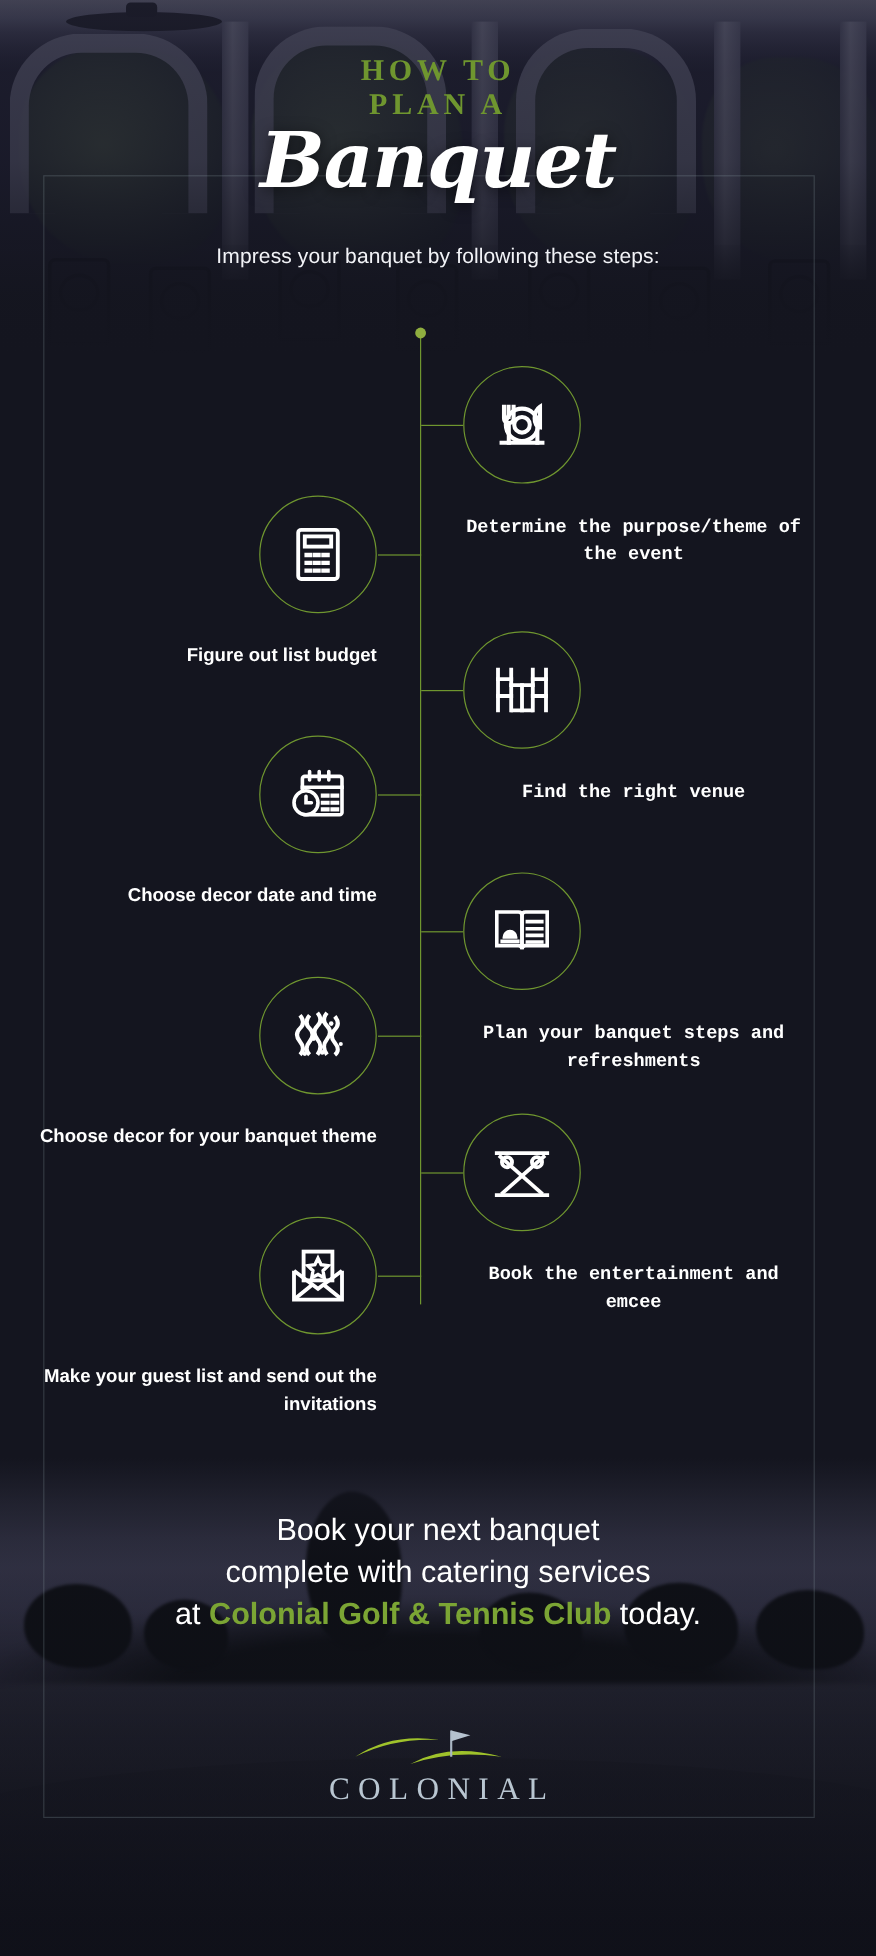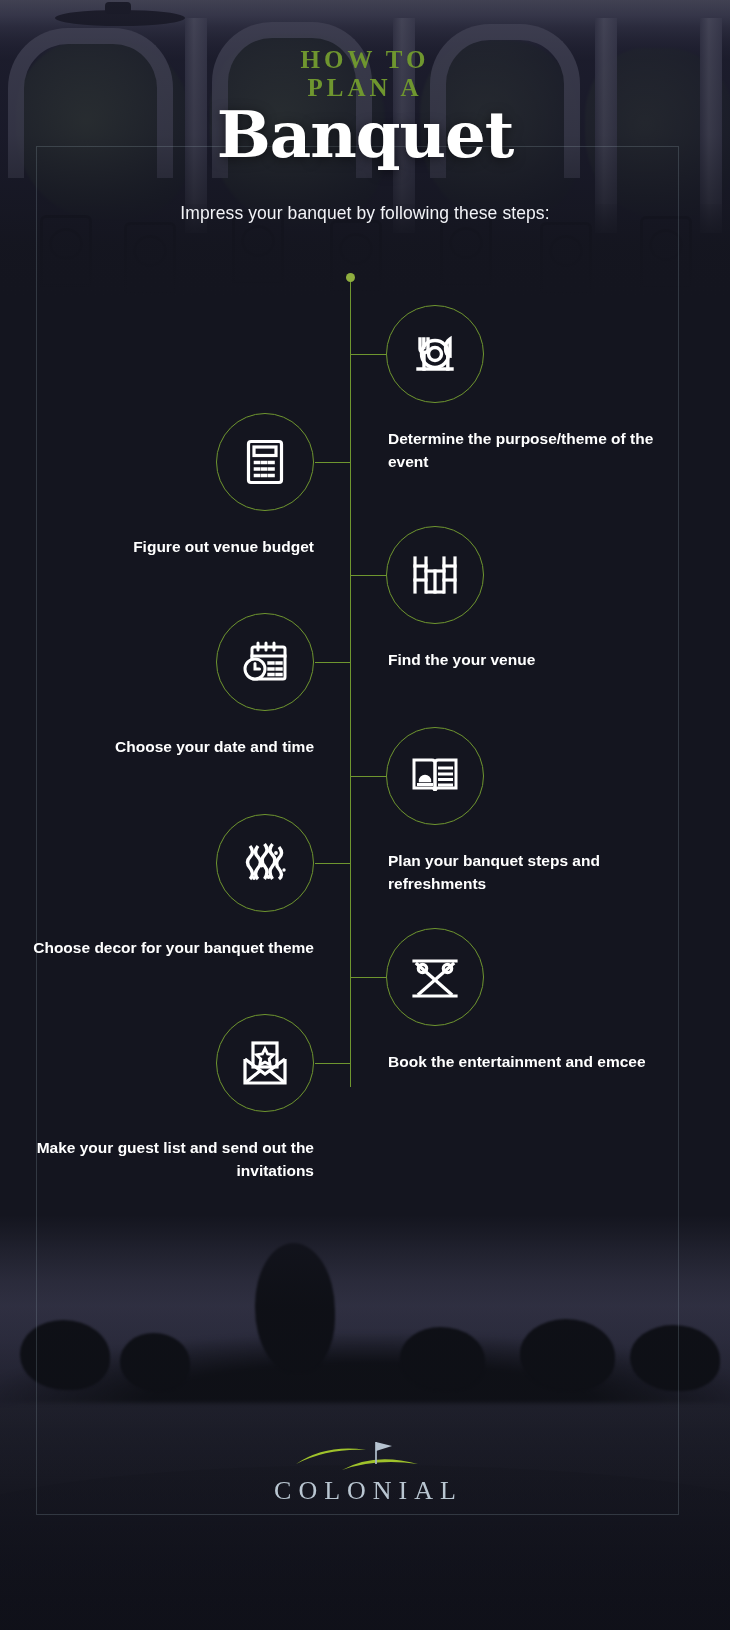--- a/index.html
+++ b/index.html
@@ -173,20 +173,21 @@
     font-family: "Liberation Serif", serif;
     font-weight: 700;
     font-size: 25px;
     line-height: 28px;
     letter-spacing: 4px;
     color: #6f962f;
     text-transform: uppercase;
   }
   .script-title {
     font-family: "DejaVu Serif", serif;
+    font-style: italic;
     font-weight: 700;
     font-size: 64px;
     line-height: 62px;
     color: #ffffff;
     margin-top: 2px;
     letter-spacing: -1px;
     text-shadow: 0 2px 12px rgba(0,0,0,.55);
   }
   .subtitle {
     position: absolute;
@@ -251,21 +252,22 @@
   .step-label {
     position: absolute;
     font-size: 15.5px;
     font-weight: 700;
     line-height: 22.5px;
     color: #ffffff;
     width: 280px;
   }
   .step.right .step-label {
     left: 388px; top: 74px;
-    text-align: left;
+    text-align: center;
+    font-family: Liberation Mono, monospace;
   }
   .step.left .step-label {
     left: 32px; top: 74px;
     width: 282px;
     text-align: right;
   }
 
   
   .cta {
     position: absolute;
@@ -404,60 +406,60 @@
             <rect x="7.5" y="5.5" width="33" height="41" rx="2.5"></rect>
             <rect x="13" y="11" width="22" height="8.5"></rect>
             <g stroke-width="3.6" stroke-linecap="square">
               <path d="M14.5 26.5 h3 M21.5 26.5 h3 M28.5 26.5 h3.5"></path>
               <path d="M14.5 33 h3 M21.5 33 h3 M28.5 33 h3.5"></path>
               <path d="M14.5 39.5 h3 M21.5 39.5 h3 M28.5 39.5 h3.5"></path>
             </g>
           </svg>
         </span>
       </div>
-      <div class="step-label">Figure out venue budget</div>
+      <div class="step-label">Figure out list budget</div>
     </div>
 
     <div class="step right" style="top:320px;">
       <div class="connector"></div>
       <div class="node">
         <svg width="52" height="44" viewBox="0 0 52 44" fill="none" stroke="#ffffff" stroke-width="3.2" stroke-linecap="square">
           <path d="M6 5 v34"></path>
           <path d="M6 13 h11"></path>
           <path d="M17 5 v34"></path>
           <path d="M6 27 h11"></path>
           <path d="M46 5 v34"></path>
           <path d="M35 13 h11"></path>
           <path d="M35 5 v34"></path>
           <path d="M35 27 h11"></path>
           <path d="M17 18 h18"></path>
           <path d="M26 18 v21"></path>
           <path d="M18 39 h16"></path>
         </svg>
       </div>
-      <div class="step-label">Find the your venue</div>
+      <div class="step-label">Find the right venue</div>
     </div>
 
     <div class="step left" style="top:407px;">
       <div class="connector"></div>
       <div class="node">
         <svg width="52" height="48" viewBox="0 0 52 48" fill="none" stroke="#ffffff" stroke-width="3" stroke-linecap="square">
           <rect x="13" y="9" width="33" height="32" rx="2"></rect>
           <path d="M13 18 h33"></path>
           <path d="M19 5 v7 M27 5 v7 M35 5 v7" stroke-linecap="round"></path>
           <g stroke-width="3.4">
             <path d="M30 25 h4 M38 25 h4"></path>
             <path d="M30 31 h4 M38 31 h4"></path>
             <path d="M30 36.5 h4 M38 36.5 h4"></path>
           </g>
           <circle cx="16" cy="31" r="10" fill="#14151f"></circle>
           <path d="M16 25.5 v5.5 h4.5" stroke-linecap="round"></path>
         </svg>
       </div>
-      <div class="step-label">Choose your date and time</div>
+      <div class="step-label">Choose decor date and time</div>
     </div>
 
     <div class="step right" style="top:521px;">
       <div class="connector"></div>
       <div class="node">
         <svg width="52" height="46" viewBox="0 0 52 46" fill="none" stroke="#ffffff" stroke-width="3" stroke-linecap="square">
           <path d="M5 7 h18 q3 0 3 3 v28 q0 -3 -3 -3 h-18 z"></path>
           <path d="M47 7 h-18 q-3 0 -3 3 v28 q0 -3 3 -3 h18 z"></path>
           <path d="M11 28 h10 a5 5 0 0 0 -10 0 z" fill="#ffffff" stroke-width="2.4"></path>
           <path d="M9.5 31.5 h13" stroke-width="3"></path>
@@ -517,20 +519,25 @@
           <path d="M26 9.5 l2.6 5.4 l5.9 .8 l-4.3 4.2 l1 5.9 l-5.2 -2.8 l-5.2 2.8 l1 -5.9 l-4.3 -4.2 l5.9 -.8 z" stroke-width="2.8"></path>
           <path d="M6 20 v24 h40 v-24"></path>
           <path d="M6 20 l20 15 l20 -15"></path>
           <path d="M6 44 l16 -13 M46 44 l-16 -13"></path>
         </svg>
       </div>
       <div class="step-label">Make your guest list and send out the invitations</div>
     </div>
   </div>
 
+  <div class="cta">
+    <div class="cta-line">Book your next banquet</div>
+    <div class="cta-line">complete with catering services</div>
+    <div class="cta-line"><span>at </span><span class="cta-brand">Colonial Golf &amp; Tennis Club</span><span> today.</span></div>
+  </div>
 
   <div class="logo">
     <div class="logo-mark">
       <svg width="170" height="46" viewBox="0 0 170 46" fill="none">
         <path d="M16 34 q30 -20 70 -14 q-38 -2 -70 14 z" fill="#9fc22b"></path>
         <path d="M62 40 q32 -18 76 -6 q-42 -6 -76 6 z" fill="#9fc22b"></path>
         <path d="M96 34 v-22" stroke="#a9b6c4" stroke-width="1.8"></path>
         <path d="M96 12 l16 4 l-16 5 z" fill="#b6c3d0"></path>
       </svg>
     </div>

